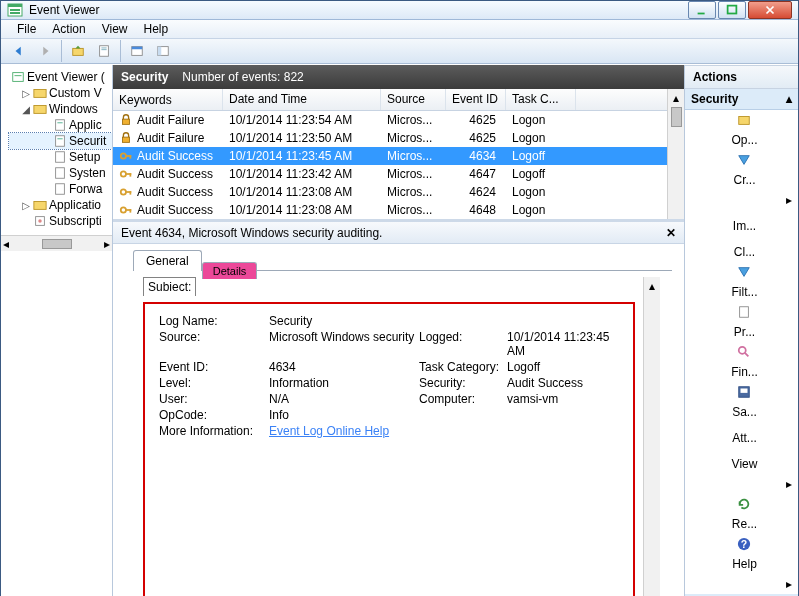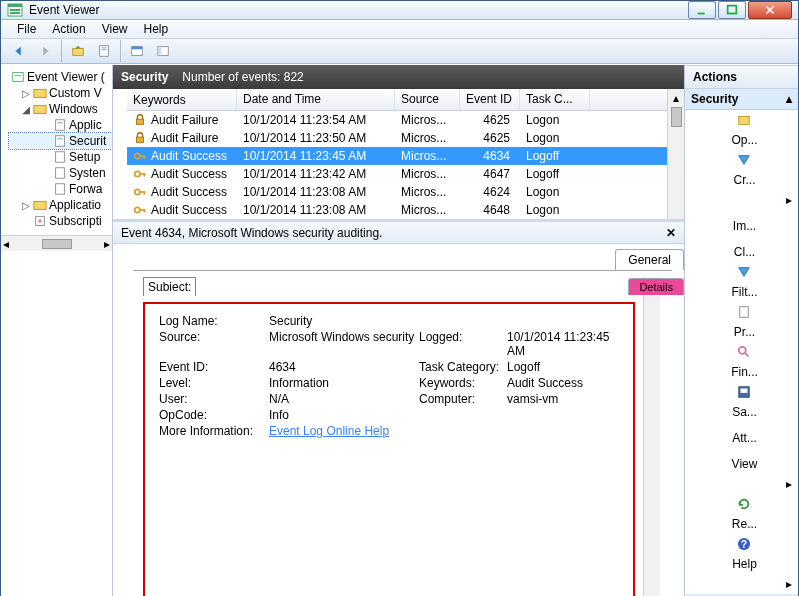--- a/index.html
+++ b/index.html
@@ -30,26 +30,26 @@
 .colhdr div { padding: 3px 6px; border-right: 1px solid #dbe3ec; overflow:hidden; white-space:nowrap;}
 .rows .r { display: flex; align-items: center; height: 18px; }
 .rows .r div { padding: 1px 6px; overflow: hidden; white-space: nowrap; }
 .rows .r.sel { background: #3399ff; color: #fff; }
 .c-key { width: 110px; display:flex; align-items:center; gap:4px;}
 .c-dt { width: 158px; }
 .c-src { width: 65px; }
 .c-eid { width: 60px; text-align: right; padding-right: 10px !important;}
 .c-tc { width: 70px; }
 .c-scroll { width: 17px; background:#f1f1f1; border-left:1px solid #d0d0d0; display:flex; flex-direction:column; align-items:center;}
-.tablewrap { display:flex;margin-left:14px; }
+.tablewrap { display:flex; }
 .tableinner { flex:1; }
 .detailpane { flex: 1; border-top: 3px solid #cdd9e8; position:relative; display:flex; flex-direction:column; min-height:0;}
 .detailhdr { height: 22px; background: linear-gradient(#f7f9fc,#e2ebf5); display:flex; align-items:center; padding: 0 8px; border-bottom:1px solid #c8d5e5;}
 .detailhdr .x { margin-left:auto; font-weight:bold; cursor:pointer;}
-.tabs { height: 26px; display:flex; align-items:flex-end; padding: 4px 0 0 20px; gap:0; background:#fff;flex-direction:column;}
+.tabs { height: 26px; display:flex; align-items:flex-end; padding: 4px 0 0 20px; gap:0; background:#fff;}
 .tab { padding: 3px 12px; border: 1px solid #9da9b8; border-bottom: none; background: #f9fafc; border-radius:3px 3px 0 0; position:relative; top:1px;}
 .tab.act { background:#fff; z-index:2;}
 .tab:not(.act){ background:#ec4899; font-size:11px; padding:2px 10px; top:9px;}
 .tabbody { flex:1; border-top:1px solid #9da9b8; margin: 0 12px 0 20px; padding: 6px 12px 6px 0; display:flex; overflow:hidden;}
 .subject { border:1px solid #828282; border-bottom:none; padding:2px 4px; margin-left:10px; display:inline-block;}
 .redbox { border: 2px solid #d40000; padding: 8px 10px; margin: 6px 8px 6px 10px; flex:1; overflow:hidden;}
 .kv { display:flex; margin: 2px 4px; }
 .kv .k { width: 110px; }
 .kv .v { width: 150px; }
 .kv .k2 { width: 88px; }
@@ -352,21 +352,21 @@
                 </div>
               <div class="kv">
                   <span class="k">Event ID:</span>
                   <span class="v">4634</span>
                   <span class="k2">Task Category:</span>
                   <span class="v2">Logoff</span>
                 </div>
               <div class="kv">
                   <span class="k">Level:</span>
                   <span class="v">Information</span>
-                  <span class="k2">Keywords:</span>
+                  <span class="k2">Security:</span>
                   <span class="v2">Audit Success</span>
                 </div>
               <div class="kv">
                   <span class="k">User:</span>
                   <span class="v">N/A</span>
                   <span class="k2">Computer:</span>
                   <span class="v2">vamsi-vm</span>
                 </div>
               <div class="kv">
                   <span class="k">OpCode:</span>

